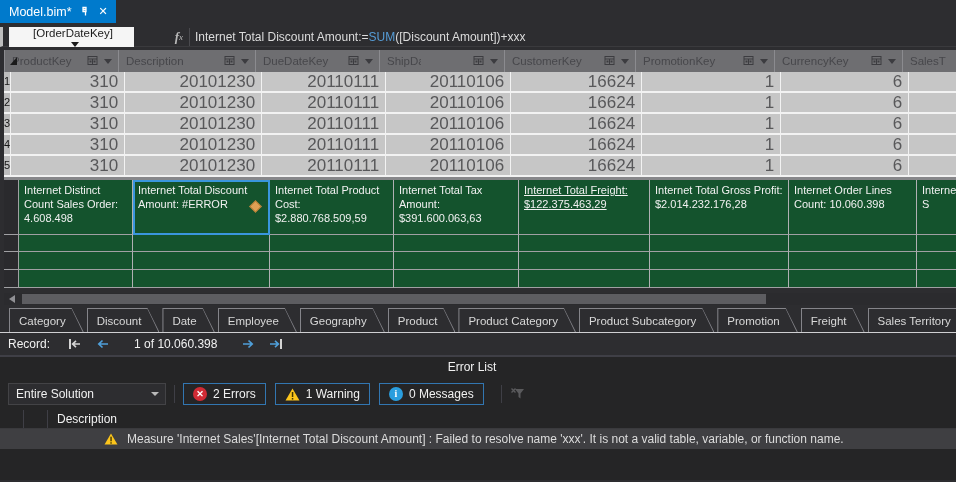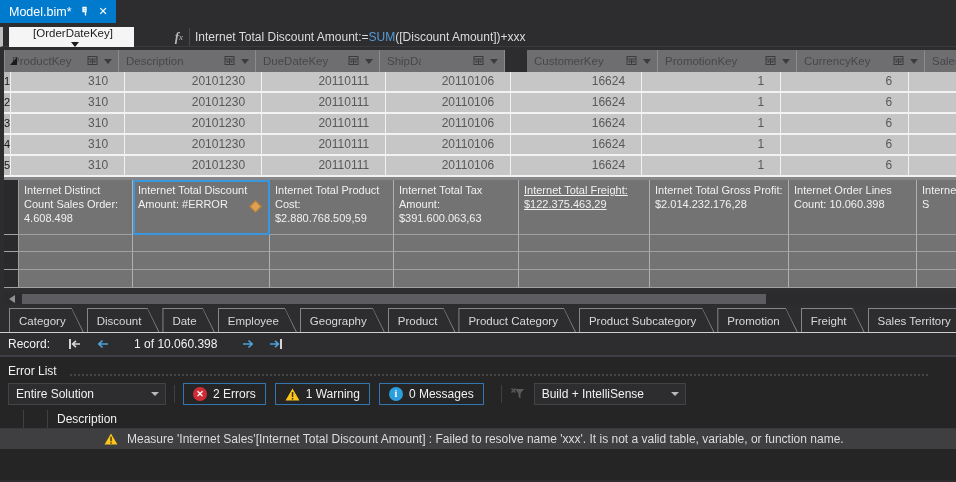--- a/index.html
+++ b/index.html
@@ -37,31 +37,31 @@
   .corner svg{position:absolute;left:5px;top:6px;}
   .hcell{background:#6e6e71;color:#47474b;font-size:11.5px;display:flex;align-items:center;
     padding-left:7px;border-right:1px solid #8b8b8f;overflow:hidden;flex:0 0 auto;}
   .hcell .hlabel{white-space:nowrap;overflow:hidden;flex:1;}
   .hicons{display:flex;align-items:center;gap:6px;margin:0 6px 0 4px;}
   .ddtri{width:0;height:0;border-left:4px solid transparent;border-right:4px solid transparent;
     border-top:5px solid #3c3c40;}
   .grow{display:flex;height:21px;}
   .rnum{width:19px;background:#bcbcbc;color:#151515;font-size:11px;text-align:center;
     line-height:19px;border-right:1px solid #f2f2f2;border-bottom:2px solid #f2f2f2;}
-  .gcell{background:#c6c6c6;color:#58585a;font-size:12px;text-align:right;line-height:19px;
-    padding-right:16px;border-right:1px solid #f2f2f2;border-bottom:2px solid #f2f2f2;
+  .gcell{background:#c6c6c6;color:#58585a;font-size:17px;text-align:right;line-height:19px;
+    padding-right:6px;border-right:1px solid #f2f2f2;border-bottom:2px solid #f2f2f2;
     overflow:hidden;flex:0 0 auto;}
 
   
   .mband{height:3px;background:#87878a;margin-left:4px;width:952px;}
   .mwrap{margin-left:4px;width:952px;overflow:hidden;}
   .mrow{display:flex;}
   .mrowhead{width:15px;background:#2a2a2d;border-right:1px solid #a0a0a3;
     border-bottom:1px solid #a0a0a3;flex:0 0 auto;}
-  .mcell{background:#737373;color:#f1f1f1;font-size:11px;line-height:14px;padding:3px 5px;
+  .mcell{background:#14532d;color:#f1f1f1;font-size:11px;line-height:14px;padding:3px 5px;
     border-right:1px solid #b0b0b3;border-bottom:1px solid #a0a0a3;overflow:hidden;
     position:relative;flex:0 0 auto;}
   .mcell.sel{outline:2px solid #3a96dd;outline-offset:-2px;z-index:2;}
   .diamond{position:absolute;right:9px;top:50%;width:9px;height:9px;margin-top:-5px;
     background:#dfa054;border:1px solid #a97a32;transform:rotate(45deg);}
   .mempty{height:18px;}
   .mempty .mcell{padding:0;}
 
   
   .hscroll{margin:5px 0 0 4px;width:952px;height:12px;position:relative;background:#2b2b2e;}
@@ -79,21 +79,21 @@
 
   
   .recbar{height:24px;display:flex;align-items:center;color:#f1f1f1;font-size:12px;
     padding-left:8px;border-bottom:2px solid #3f3f46;}
   .recbar .rlabel{margin-right:10px;}
   .ricon{display:flex;align-items:center;margin:0 7px;cursor:pointer;}
   .rpos{margin:0 18px;}
 
   
   .elist{background:#252526;height:123px;display:flex;flex-direction:column;}
-  .etitle{height:21px;display:flex;align-items:flex-end;color:#f1f1f1;font-size:12px;padding:3px 20px 0 8px;}
+  .etitle{height:21px;display:flex;align-items:center;color:#f1f1f1;font-size:12px;padding:3px 20px 0 8px;flex-direction:column;}
   .edots{flex:1;height:5px;margin:3px 6px 0 12px;
     background-image:radial-gradient(#46464a 1px,transparent 1.2px);background-size:4px 4px;}
   .etools{height:32px;display:flex;align-items:center;padding-left:8px;}
   .edrop{height:22px;background:#2d2d30;border:1px solid #434346;color:#f1f1f1;font-size:12px;
     display:flex;align-items:center;padding:0 6px 0 7px;cursor:pointer;}
   .edrop .clabel{flex:1;white-space:nowrap;}
   .edrop .darr{width:0;height:0;border-left:4px solid transparent;border-right:4px solid transparent;
     border-top:4px solid #b9b9b9;margin-left:10px;}
   .esep{width:1px;height:18px;background:#3f3f46;margin:0 8px;}
   .ebtn{height:22px;border:1px solid #3276b1;color:#f1f1f1;font-size:12px;display:flex;
@@ -203,21 +203,21 @@
                 <g fill="none" stroke="#3c3c40" stroke-width="1">
                   <rect x="1" y="1.5" width="9" height="8"></rect>
                   <path d="M1 4 h9 M5.5 4 v5.5"></path>
                 </g>
                 <rect x="2.5" y="5.5" width="2" height="2" fill="#3c3c40"></rect>
                 <rect x="6.5" y="5.5" width="2" height="2" fill="#3c3c40"></rect>
               </svg></span>
             <span class="ddtri"></span>
           </span>
         </div>
-        <div class="hcell" style="width: 131px; margin-left: 22px;">
+        <div class="hcell" style="width: 131px;">
           <span class="hlabel">CustomerKey</span>
           <span class="hicons">
             <span><svg width="11" height="11" viewBox="0 0 11 11">
                 <g fill="none" stroke="#3c3c40" stroke-width="1">
                   <rect x="1" y="1.5" width="9" height="8"></rect>
                   <path d="M1 4 h9 M5.5 4 v5.5"></path>
                 </g>
                 <rect x="2.5" y="5.5" width="2" height="2" fill="#3c3c40"></rect>
                 <rect x="6.5" y="5.5" width="2" height="2" fill="#3c3c40"></rect>
               </svg></span>
@@ -482,24 +482,20 @@
         <span class="cicon msg">i</span>
         <span>0 Messages</span>
       </div>
       <div class="esep"></div>
       <span class="filtico">
         <svg width="16" height="14" viewBox="0 0 16 14">
             <path d="M5 2 h9 l-3.5 4.5 v5 l-2 -1.5 v-3.5 z" fill="#9a9a9e"></path>
         <path d="M1.5 1.5 l4 4 M5.5 1.5 l-4 4" stroke="#9a9a9e" stroke-width="1.4"></path>
           </svg>
         </span>
-      <div class="edrop" style="width:152px">
-        <span class="clabel">Build + IntelliSense</span>
-        <span class="darr"></span>
-      </div>
     </div>
     <div class="ehead">
       <div class="ehcol"></div>
       <div class="ehcol"></div>
       <div class="ehdesc">Description</div>
     </div>
     <div id="error-rows">
         <div class="erow">
           <span class="wtri">
             <svg width="14" height="12" viewBox="0 0 15 13">

